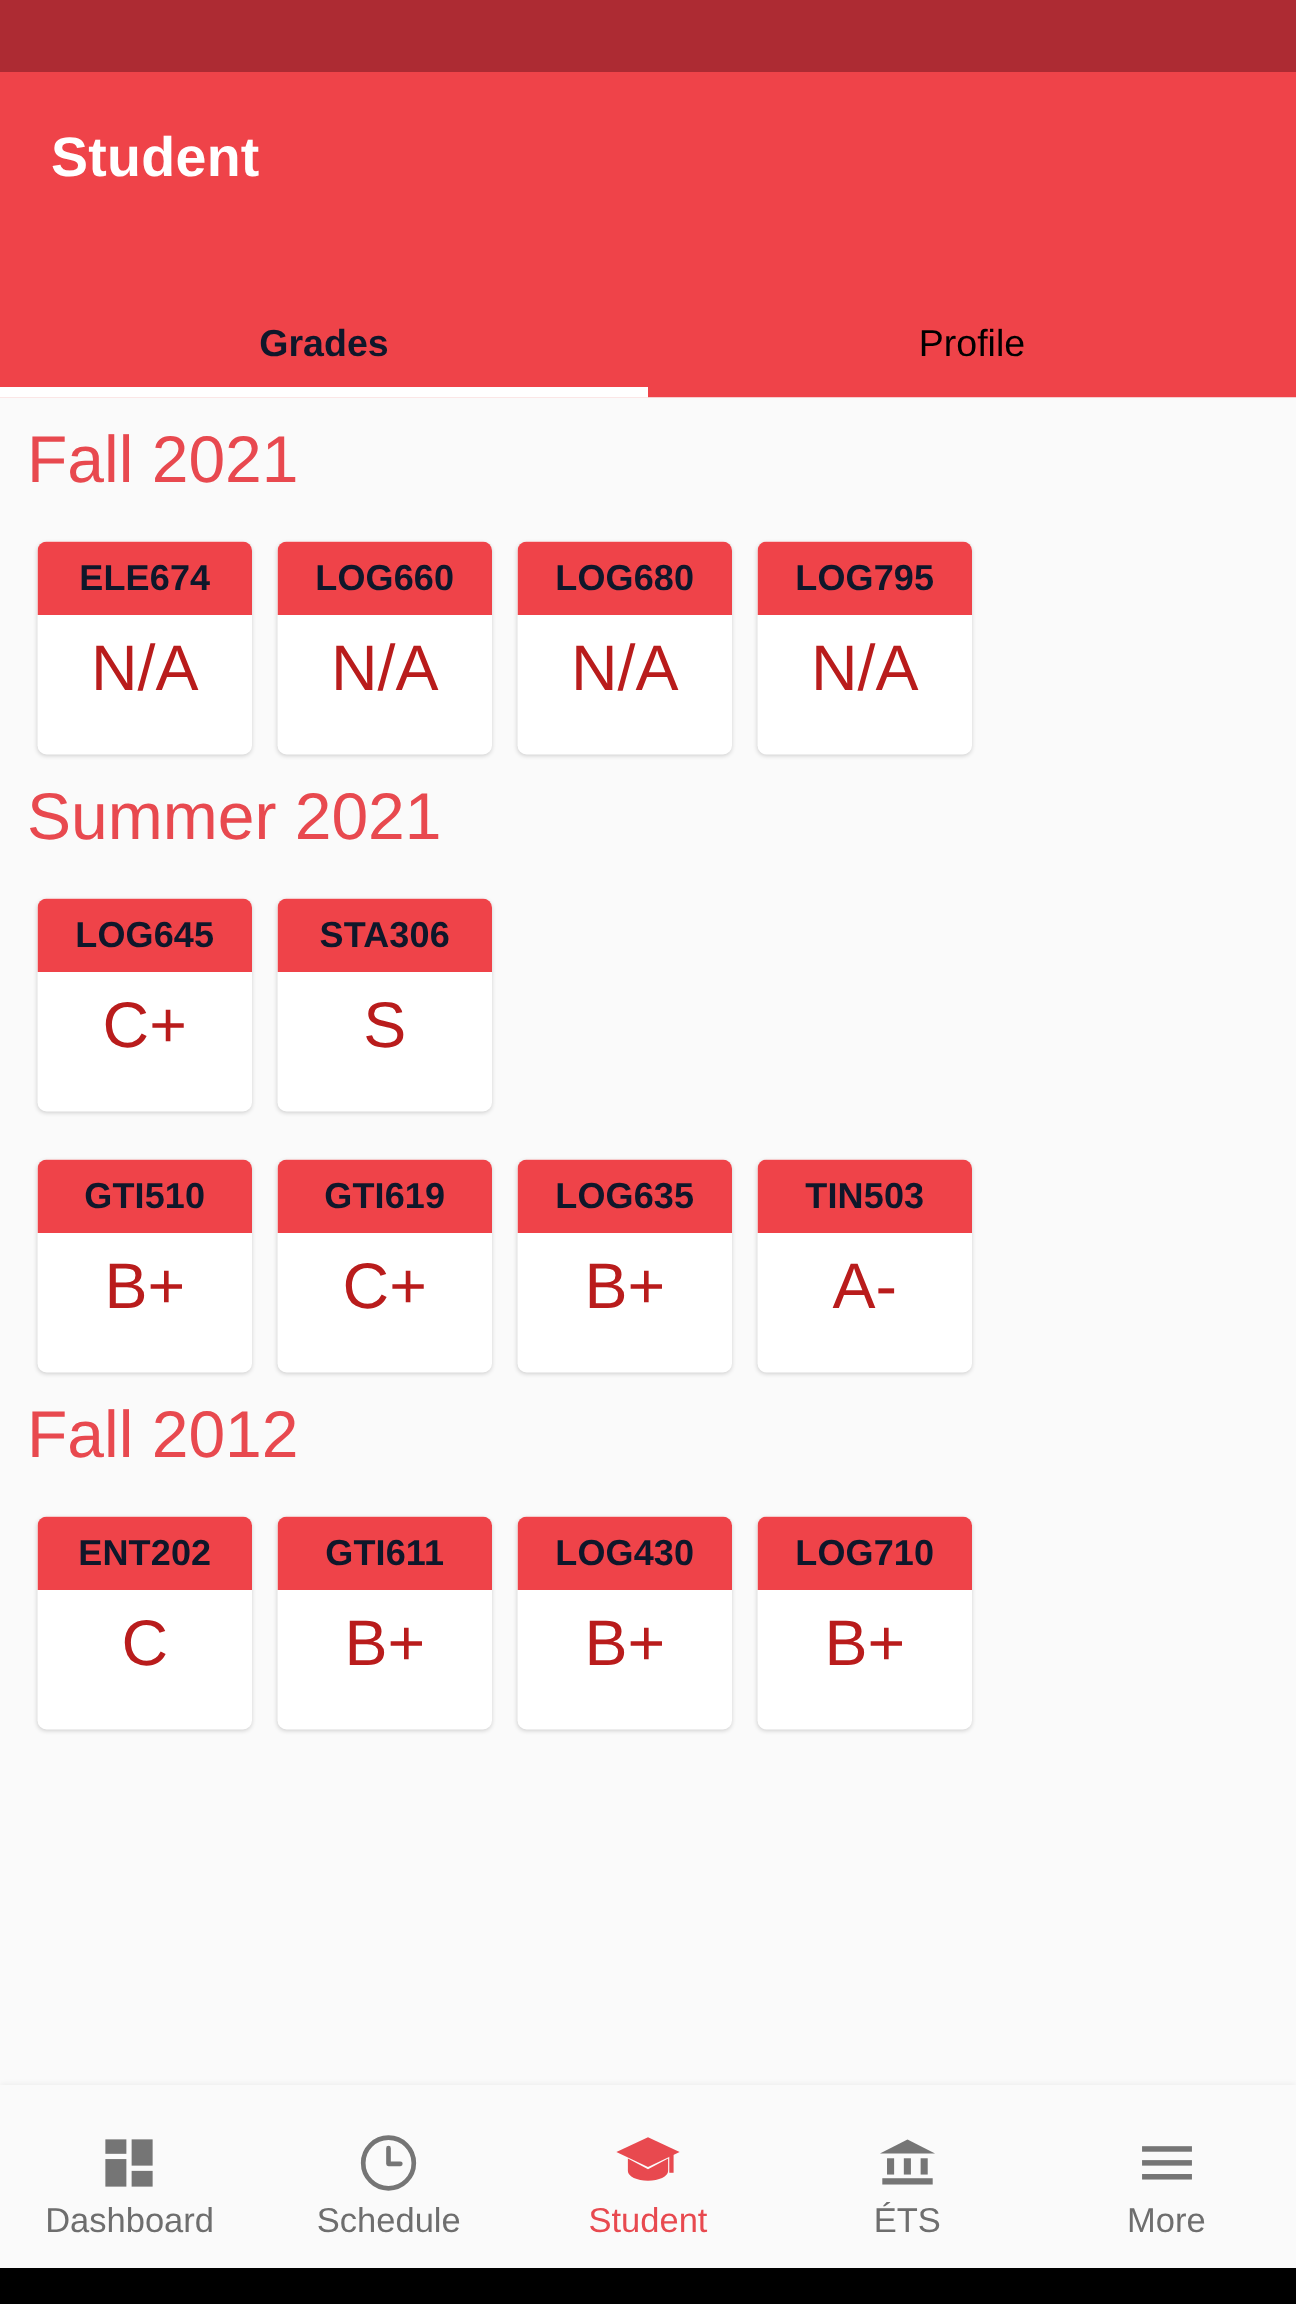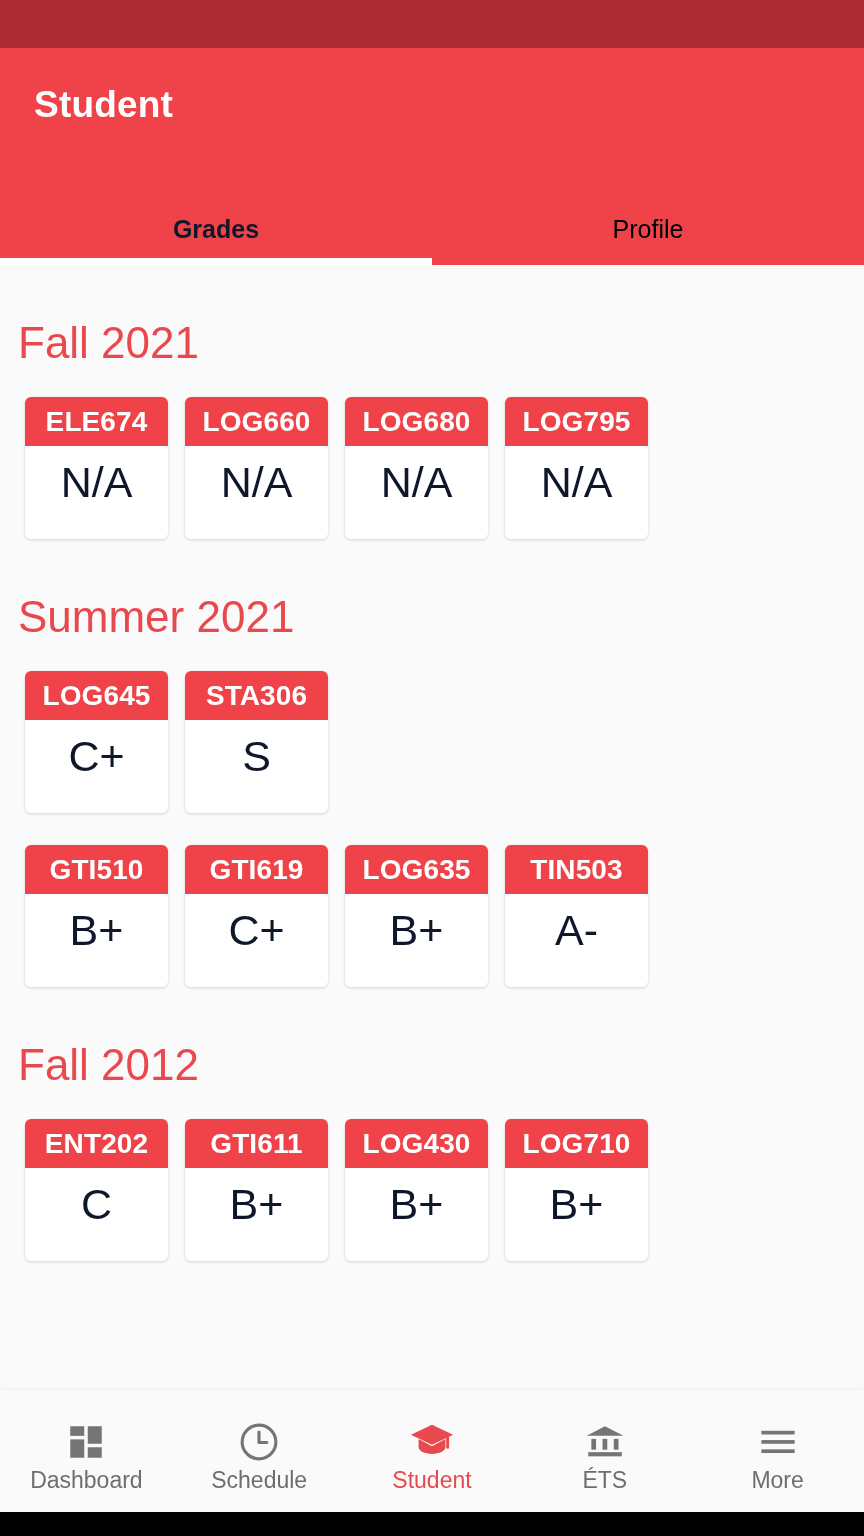--- a/index.html
+++ b/index.html
@@ -56,21 +56,21 @@
     overflow: hidden;
     background: #fafafa;
   }
   .term-block { padding-top: 0; }
   .term-title {
     color: #e8494f;
     font-size: 44px;
     font-weight: normal;
     padding-left: 18px;
     line-height: 1;
-    margin-top: 56px;
+    margin-top: 20px;
     margin-bottom: 0;
   }
   .card-row {
     display: flex;
     padding-left: 25px;
     margin-top: 32px;
     gap: 17px;
   }
   .course-card {
     width: 143px;
@@ -79,29 +79,29 @@
     background: #ffffff;
     box-shadow: 0 1px 3px rgba(0,0,0,0.17);
     display: flex; flex-direction: column;
     overflow: hidden;
     flex: 0 0 auto;
   }
   .card-header {
     height: 49px;
     background: #ef4349;
     display: flex; align-items: center; justify-content: center;
-    color: #ffffff;
-    font-size: 28px;
+    color: #0f172a;
+    font-size: 24px;
     font-weight: bold;
     letter-spacing: 0.1px;
   }
   .card-grade {
     flex: 1;
     display: flex; align-items: center; justify-content: center;
-    color: #0f172a;
+    color: #b91c1c;
     font-size: 43px;
     font-weight: normal;
     padding-bottom: 20px;
   }
 
   
   .bottom-nav {
     position: absolute; left: 0; top: 1390px;
     width: 864px; height: 122px;
     background: #fafafa;

